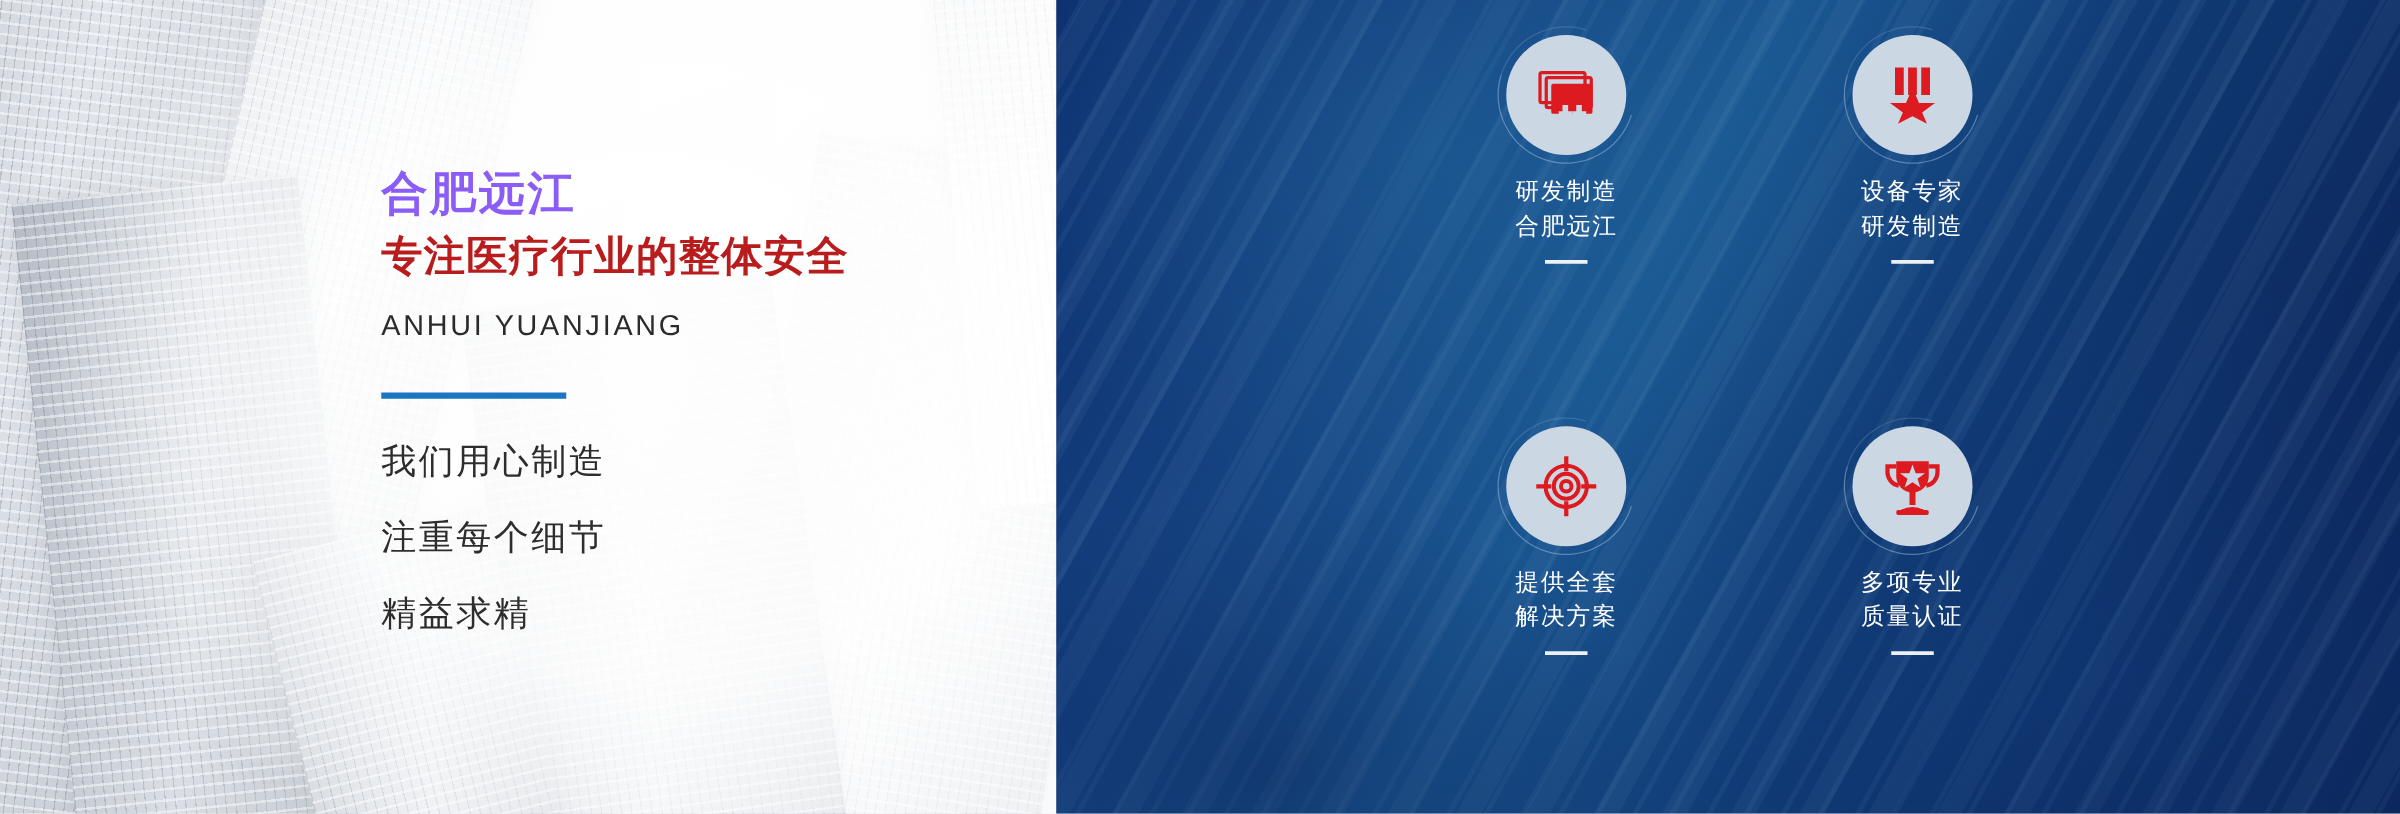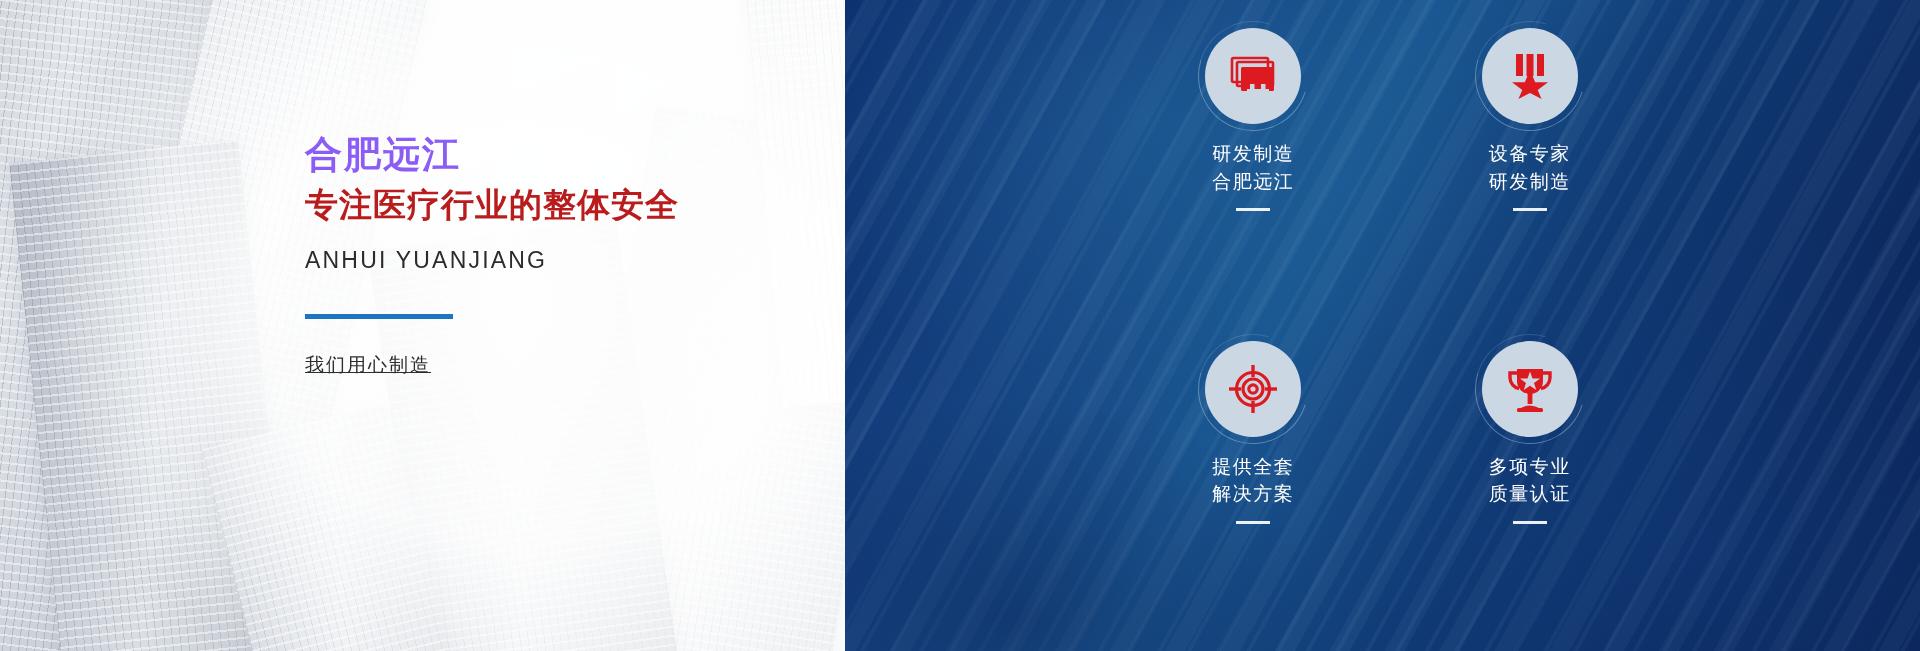--- a/index.html
+++ b/index.html
@@ -79,22 +79,22 @@
   .title-en {
     font-size: 23px; font-weight: 400; color: #2b2b2b;
     letter-spacing: 2.2px; margin-top: 20px;
   }
   .divider {
     width: 148px; height: 5px; background: #1d74c0;
     margin-top: 40px;
   }
   .sub-lines { margin-top: 36px; }
   .sub-line {
-    font-size: 19px; color: #2d2d2d; letter-spacing: 2px;
-    line-height: 1.0; margin-bottom: 33px; text-decoration: underline;
+    font-size: 28px; color: #2d2d2d; letter-spacing: 2px;
+    line-height: 1.0; margin-bottom: 33px;
   }
 
   
   .right-panel {
     position: relative;
     width: 1075px; height: 651px;
     overflow: hidden;
     background:
       linear-gradient(118deg, #0d2f6e 0%, #14407f 22%, #1a5691 42%, #103a74 62%, #0c2a60 82%, #0a2254 100%);
   }
@@ -194,20 +194,22 @@
     </div>
     <div class="wash"></div>
 
     <div class="left-content">
       <div class="title-cn">合肥远江</div>
       <div class="title-blue">专注医疗行业的整体安全</div>
       <div class="title-en">ANHUI YUANJIANG</div>
       <div class="divider"></div>
       <div class="sub-lines">
         <div class="sub-line">我们用心制造</div>
+        <div class="sub-line">注重每个细节</div>
+        <div class="sub-line">精益求精</div>
       </div>
     </div>
   </div>
 
   <div class="right-panel">
     <div class="streaks"></div>
     <div class="streaks2"></div>
     <div class="glow"></div>
 
     <div class="grid">

